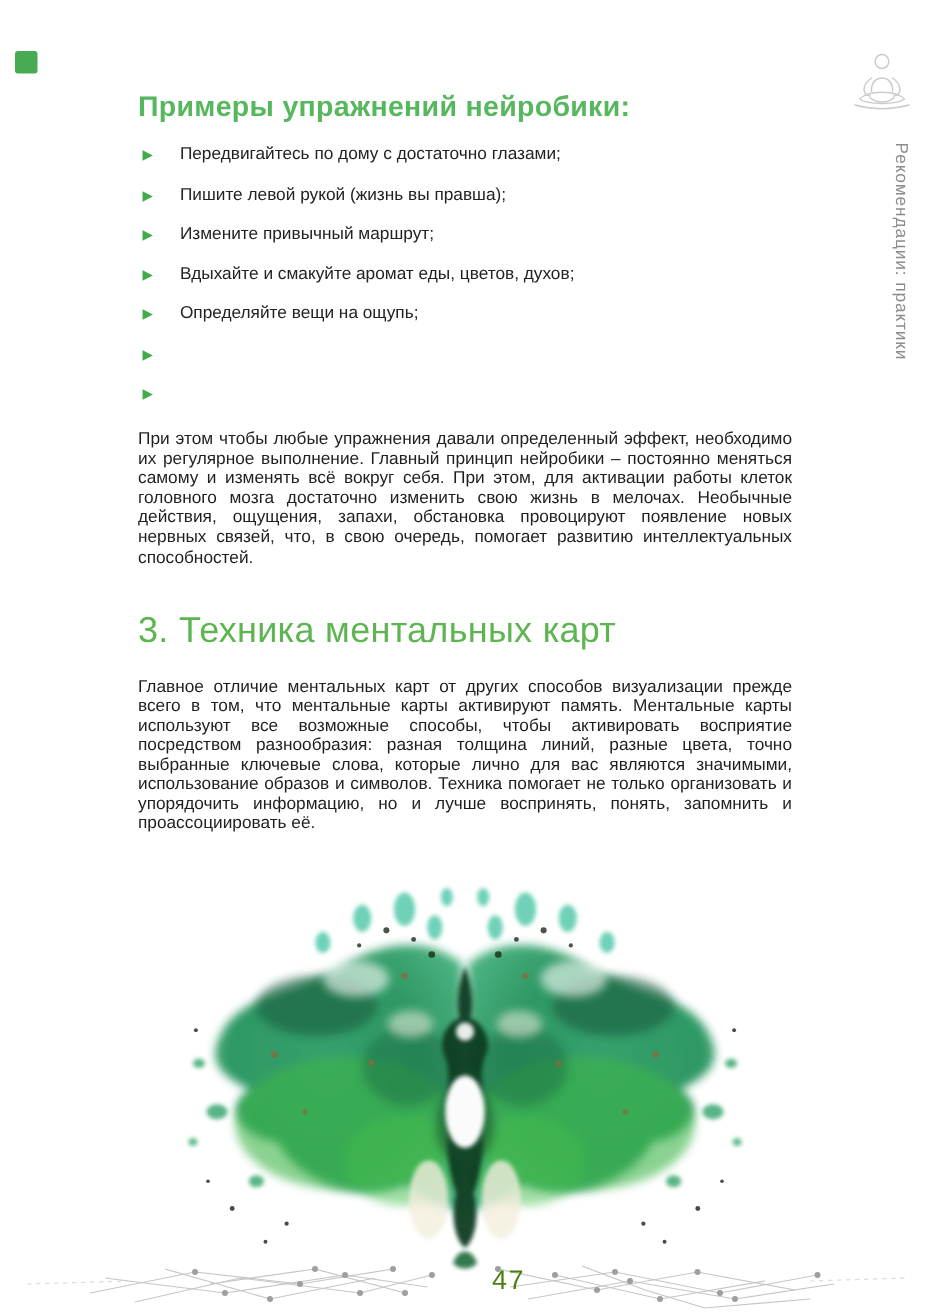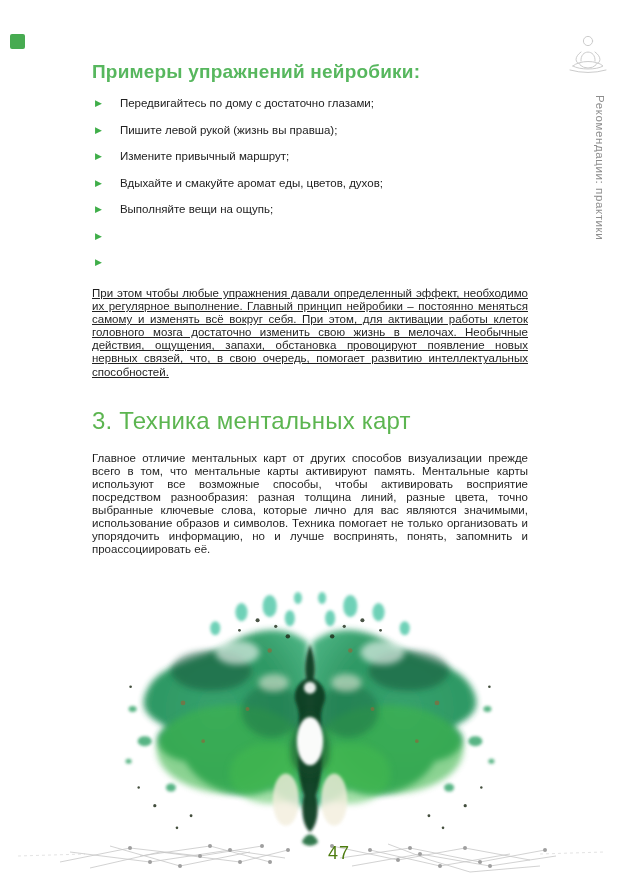--- a/index.html
+++ b/index.html
@@ -40,21 +40,20 @@
   }
   ul.exercises .bullet{
     flex:0 0 auto;
     color:#3fae49;font-size:9px;line-height:12px;
     margin:0 18px 0 3px;
   }
   .body-par{
     margin:19px 0 0 0;
     font-size:11.5px;line-height:13.1px;color:#1f1f1f;
     text-align:justify;
-    text-decoration:underline;
   }
   .h-big{
     margin:28px 0 0 0;
     font-size:24px;font-weight:normal;
     color:#5cb550;letter-spacing:0.2px;
   }
   .body-par2{
     margin:17px 0 0 0;
     font-size:11.5px;line-height:13.1px;color:#1f1f1f;
     text-align:justify;
@@ -102,21 +101,21 @@
       <li>
           <span class="bullet">▶</span>
           <span>Измените привычный маршрут;</span>
         </li>
       <li>
           <span class="bullet">▶</span>
           <span>Вдыхайте и смакуйте аромат еды, цветов, духов;</span>
         </li>
       <li>
           <span class="bullet">▶</span>
-          <span>Выполняйте вещи на ощупь;</span>
+          <span>Определяйте вещи на ощупь;</span>
         </li>
       <li>
           <span class="bullet">▶</span>
         </li>
       <li>
           <span class="bullet">▶</span>
         </li>
     </ul>
 
     <p class="body-par">При этом чтобы любые упражнения давали определенный эффект, необходимо их регулярное выполнение. Главный принцип нейробики – постоянно меняться самому и изменять всё вокруг себя. При этом, для активации работы клеток головного мозга достаточно изменить свою жизнь в мелочах. Необычные действия, ощущения, запахи, обстановка провоцируют появление новых нервных связей, что, в свою очередь, помогает развитию интеллектуальных способностей.</p>

